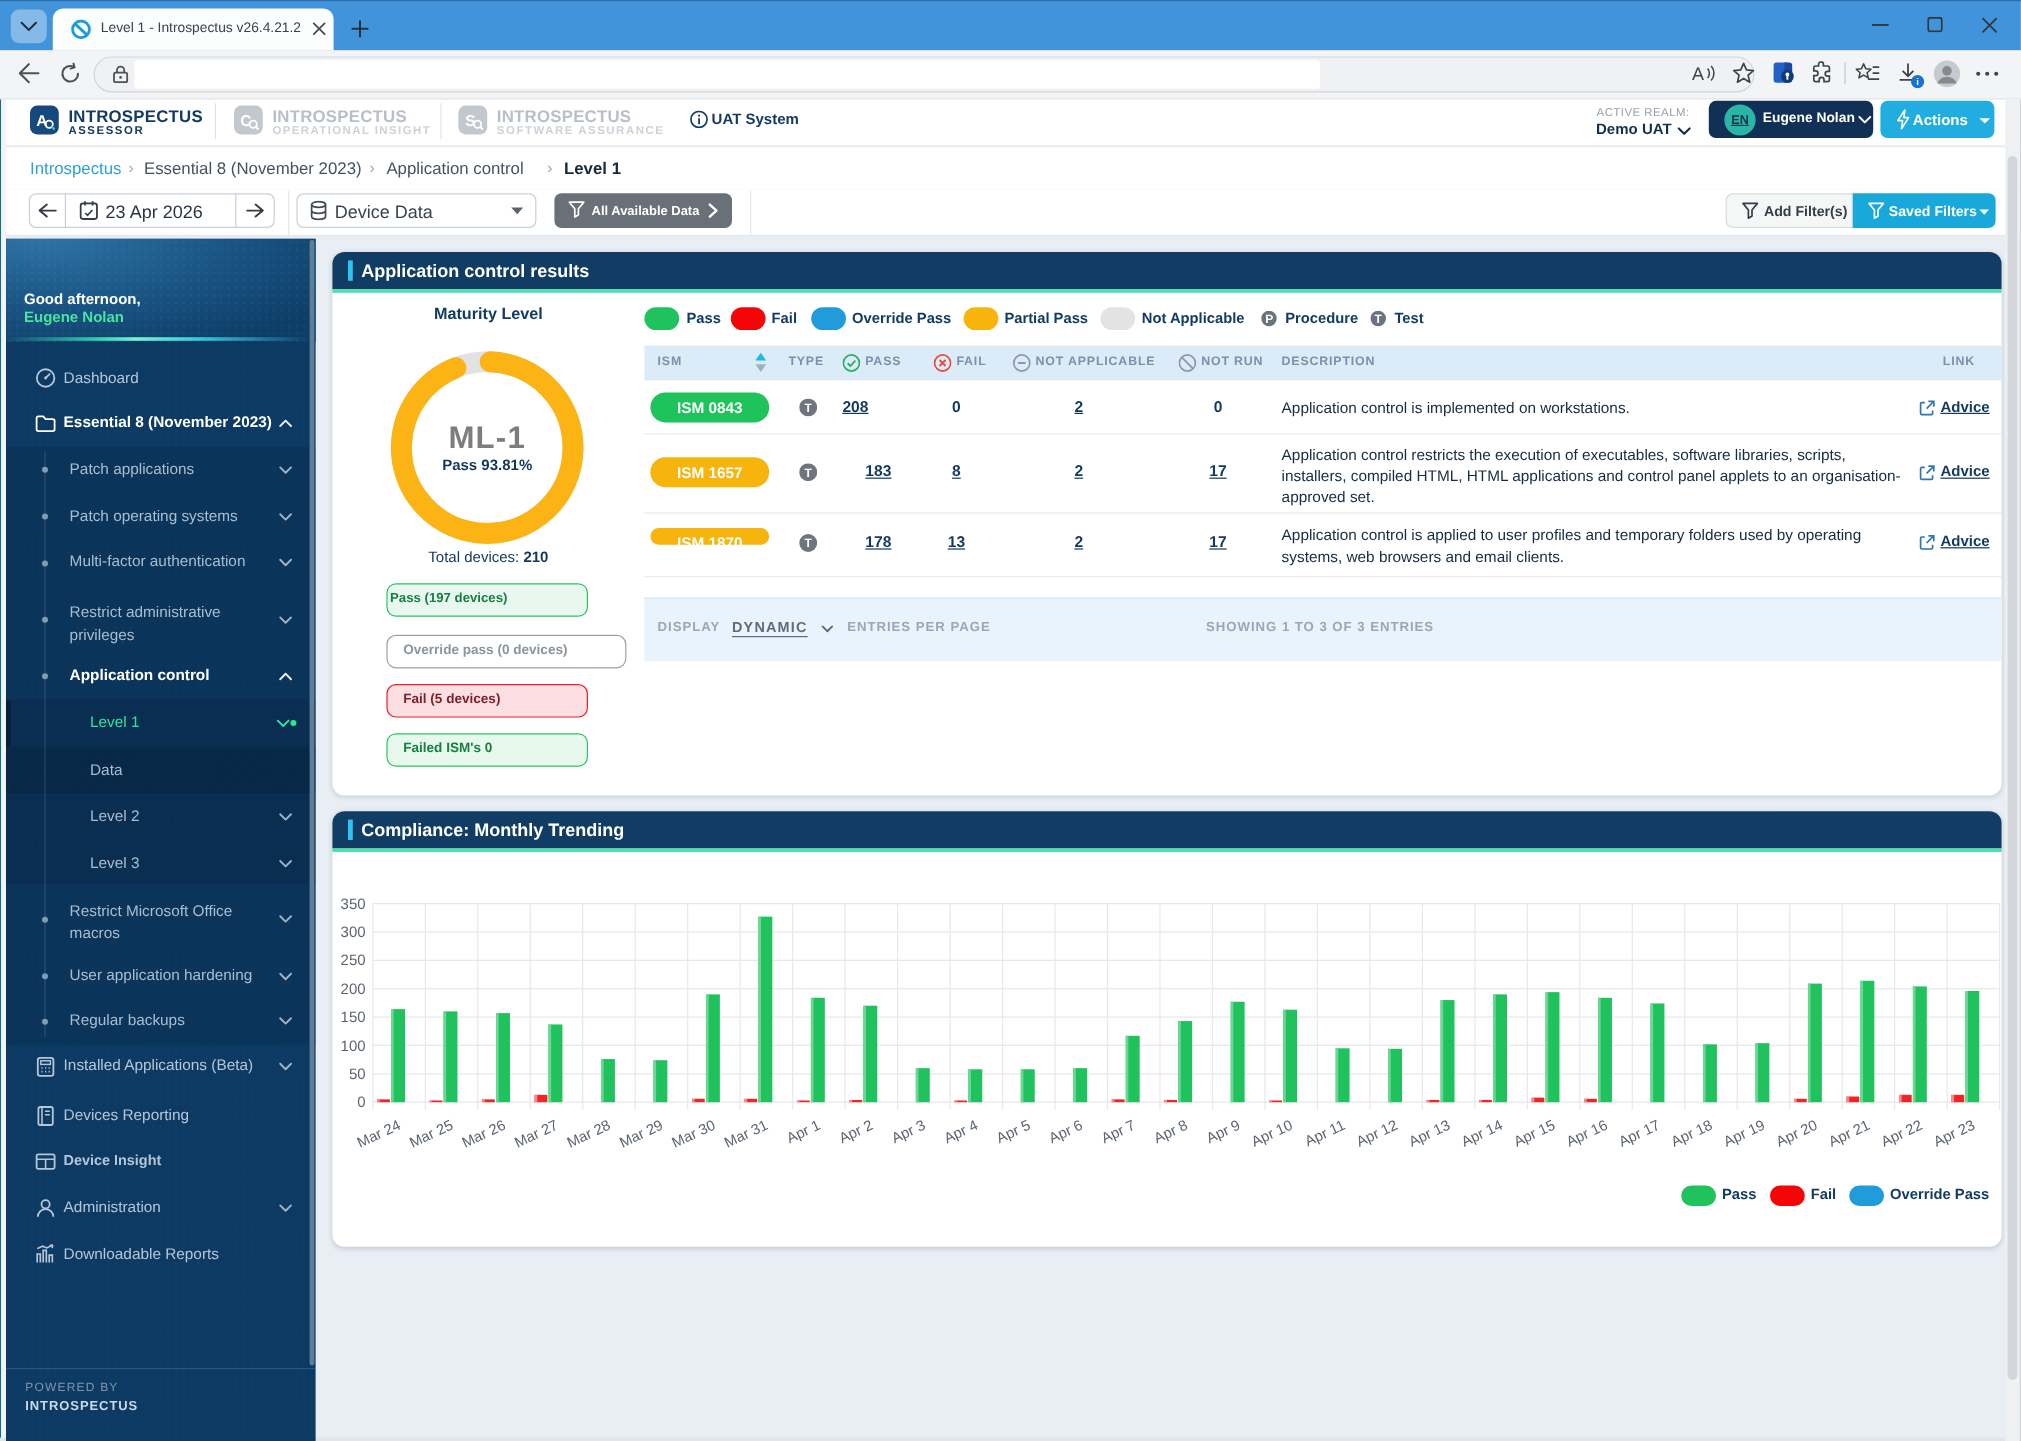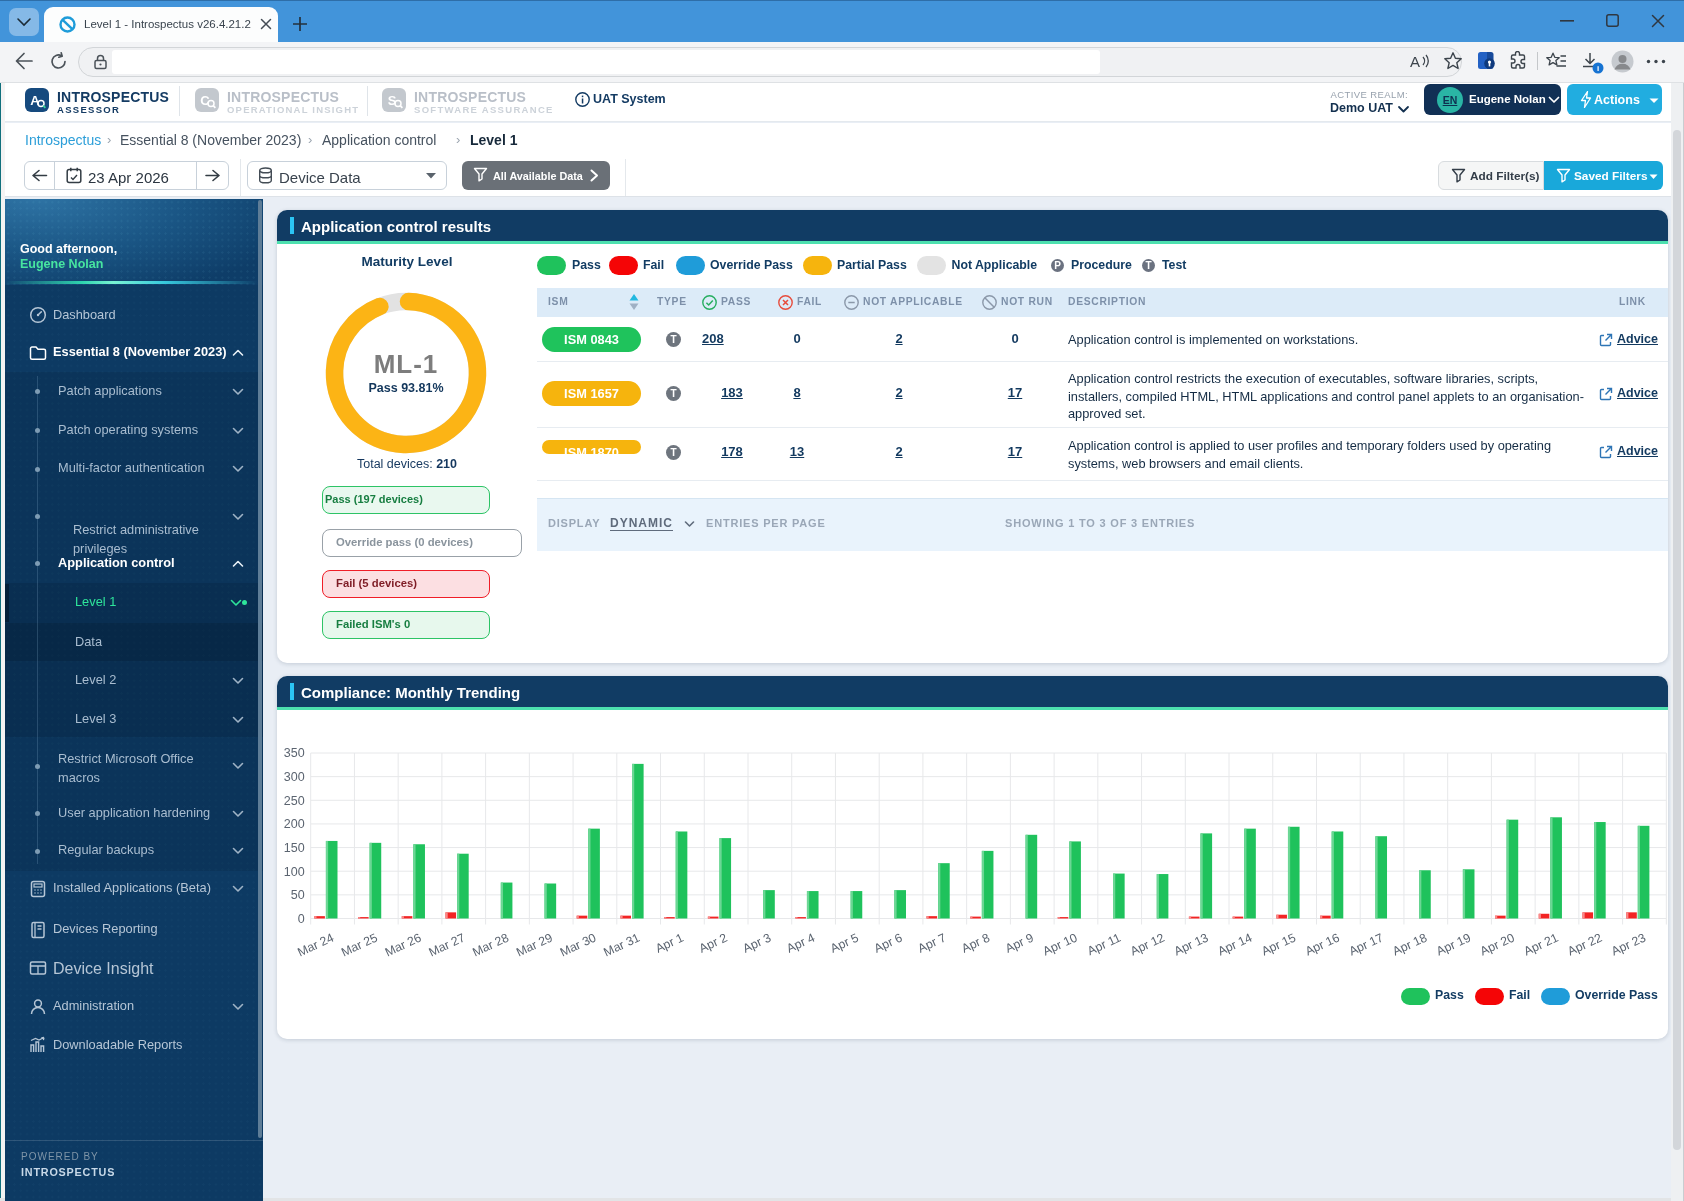--- a/index.html
+++ b/index.html
@@ -227,21 +227,21 @@
     <circle cx="9" cy="9" r="1.2" fill="#b6c6d6"></circle>
   </svg>
 <div class="abs" style="left:53px;top:307px;font-size:12.8px;font-weight:normal;color:#b6c6d6;">Dashboard</div>
 <svg class="abs" style="left:29px;top:344px" width="18" height="18" viewBox="0 0 18 18">
     <path d="M1.5 4.5 a1.5 1.5 0 0 1 1.5-1.5 h4 l2 2.2 h6 a1.5 1.5 0 0 1 1.5 1.5 v7 a1.5 1.5 0 0 1-1.5 1.5 h-12 a1.5 1.5 0 0 1-1.5-1.5 z" fill="none" stroke="#fff" stroke-width="1.5"></path>
   </svg>
 <div class="abs" style="left:53px;top:344px;font-size:12.8px;font-weight:bold;color:#ffffff;">Essential 8 (November 2023)</div>
 <svg class="abs" style="left:232px;top:349px" width="12" height="8">
     <path d="M1.5 6 L6 1.5 L10.5 6" stroke="#e8f0f7" stroke-width="1.6" fill="none" stroke-linecap="round" stroke-linejoin="round"></path>
   </svg>
-<div class="abs" style="left:73px;top:500px;font-size:12.8px;color:#a9bdd0;line-height:19px;margin-top:20px;">Restrict administrative<br>privileges</div>
+<div class="abs" style="left:58px;top:500px;font-size:12.8px;color:#a9bdd0;line-height:19px;">Restrict administrative<br>privileges</div>
 <div class="abs" style="left:58px;top:382.5px;font-size:12.8px;font-weight:normal;color:#a9bdd0;">Patch applications</div>
 <svg class="abs" style="left:232px;top:387.5px" width="12" height="8">
     <path d="M1.5 1.5 L6 6 L10.5 1.5" stroke="#9fb3c6" stroke-width="1.6" fill="none" stroke-linecap="round" stroke-linejoin="round"></path>
   </svg>
 <div class="abs" style="left:58px;top:421.5px;font-size:12.8px;font-weight:normal;color:#a9bdd0;">Patch operating systems</div>
 <svg class="abs" style="left:232px;top:426.5px" width="12" height="8">
     <path d="M1.5 1.5 L6 6 L10.5 1.5" stroke="#9fb3c6" stroke-width="1.6" fill="none" stroke-linecap="round" stroke-linejoin="round"></path>
   </svg>
 <div class="abs" style="left:58px;top:460px;font-size:12.8px;font-weight:normal;color:#a9bdd0;">Multi-factor authentication</div>
 <svg class="abs" style="left:232px;top:465px" width="12" height="8">
@@ -300,21 +300,21 @@
 <svg class="abs" style="left:29px;top:921px" width="18" height="18" viewBox="0 0 18 18">
     <rect x="3" y="1.5" width="12" height="15" rx="1.5" fill="none" stroke="#b6c6d6" stroke-width="1.5"></rect>
     <path d="M6 1.5 V16.5" stroke="#b6c6d6" stroke-width="1.3"></path>
     <path d="M8.5 5 h4 M8.5 8 h4" stroke="#b6c6d6" stroke-width="1.3"></path>
   </svg>
 <div class="abs" style="left:53px;top:921px;font-size:12.8px;font-weight:normal;color:#b6c6d6;">Devices Reporting</div>
 <svg class="abs" style="left:29px;top:959px" width="18" height="18" viewBox="0 0 18 18">
     <rect x="1.5" y="3" width="15" height="12" rx="1.5" fill="none" stroke="#b6c6d6" stroke-width="1.5"></rect>
     <path d="M1.5 7 H16.5 M9 7 V15" stroke="#b6c6d6" stroke-width="1.3"></path>
   </svg>
-<div class="abs" style="left:53px;top:959.5px;font-size:16px;font-weight:normal;color:#b6c6d6;">Device Insight</div>
+<div class="abs" style="left:53px;top:959.5px;font-size:12px;font-weight:bold;color:#b6c6d6;">Device Insight</div>
 <svg class="abs" style="left:29px;top:998px" width="18" height="18" viewBox="0 0 18 18">
     <circle cx="9" cy="5.5" r="3.4" fill="none" stroke="#b6c6d6" stroke-width="1.5"></circle>
     <path d="M2.5 16 a6.5 6.5 0 0 1 13 0" fill="none" stroke="#b6c6d6" stroke-width="1.5"></path>
   </svg>
 <div class="abs" style="left:53px;top:998px;font-size:12.8px;font-weight:normal;color:#b6c6d6;">Administration</div>
 <svg class="abs" style="left:232px;top:1003px" width="12" height="8">
     <path d="M1.5 1.5 L6 6 L10.5 1.5" stroke="#9fb3c6" stroke-width="1.6" fill="none" stroke-linecap="round" stroke-linejoin="round"></path>
   </svg>
 <svg class="abs" style="left:29px;top:1036px" width="19" height="18" viewBox="0 0 19 18">
     <path d="M2 16 V9 h2.6 V16 M7 16 V6 h2.6 V16 M12 16 V10 h2.6 V16" fill="none" stroke="#b6c6d6" stroke-width="1.4"></path>

